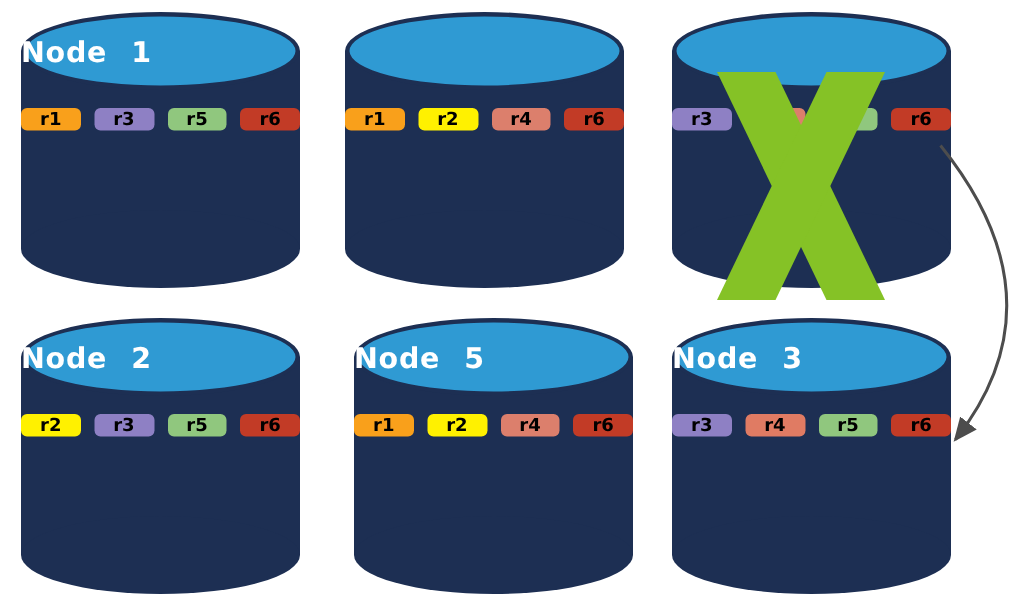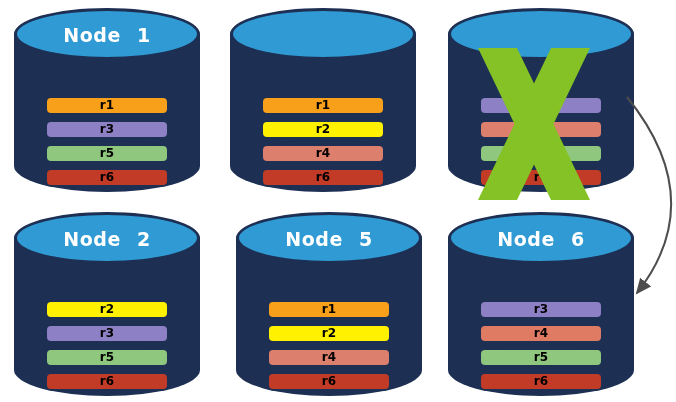--- a/index.html
+++ b/index.html
@@ -52,37 +52,34 @@
     background: #2F9AD3;
     border: 3px solid #1D2F53;
     box-sizing: border-box;
     z-index: 2;
   }
   .node-title {
     position: absolute;
     left: 0; right: 0;
     top: 16px;
     z-index: 3;
-    text-align: center;
     color: #ffffff;
     font-size: 19px;
     font-weight: bold;
     word-spacing: 9px;
     letter-spacing: 0.5px;
   }
   .bars {
     position: absolute;
     left: 0; right: 0;
     top: 64px;
     z-index: 3;
     display: flex;
-    flex-direction: column;
     align-items: center;
     gap: 9px;
-    margin-top: 26px;
   }
   .bar {
     width: 120px;
     height: 15px;
     line-height: 15px;
     border-radius: 4px;
     text-align: center;
     font-size: 12px;
     font-weight: bold;
     color: #000000;
@@ -170,21 +167,21 @@
       <div class="bar" style="background: rgb(255, 241, 0);">r2</div>
       <div class="bar" style="background: rgb(220, 127, 108);">r4</div>
       <div class="bar" style="background: rgb(194, 59, 38);">r6</div>
     </div>
   </div>
 
   <div class="node pos-6">
     <div class="cyl-body" style="background: rgb(29, 47, 83);"></div>
     <div class="cyl-bottom" style="background: rgb(29, 47, 83);"></div>
     <div class="cyl-top" style="background: rgb(47, 154, 211);"></div>
-    <div class="node-title">Node 6</div>
+    <div class="node-title">Node 3</div>
     <div class="bars">
       <div class="bar" style="background: rgb(142, 128, 196);">r3</div>
       <div class="bar" style="background: rgb(224, 123, 99);">r4</div>
       <div class="bar" style="background: rgb(144, 199, 126);">r5</div>
       <div class="bar" style="background: rgb(194, 59, 38);">r6</div>
     </div>
   </div>
 
   <svg id="failover-arrow" width="78" height="230" viewBox="0 0 78 230">
     <defs>

